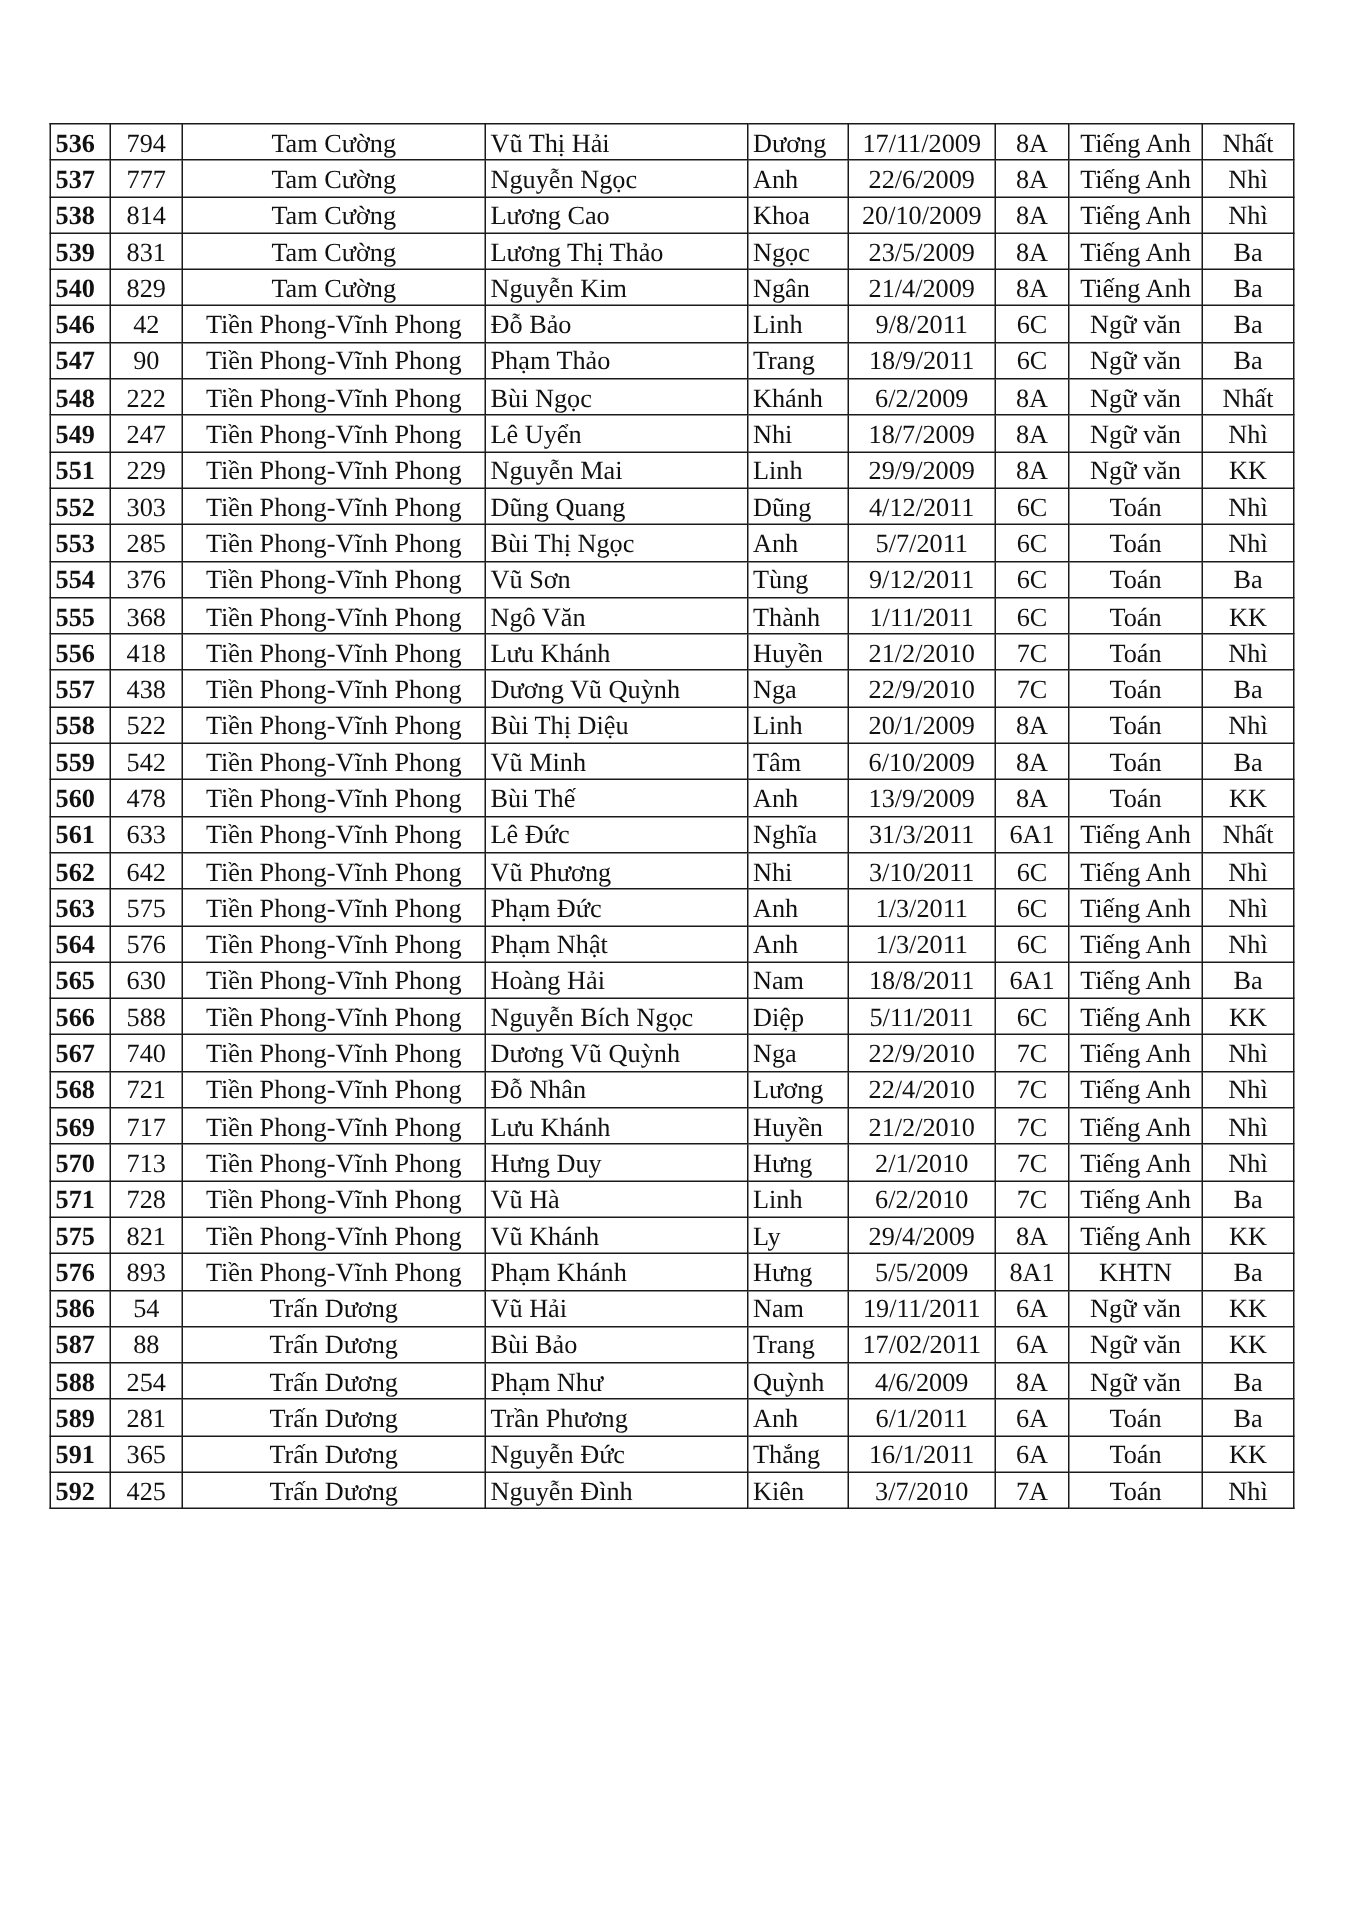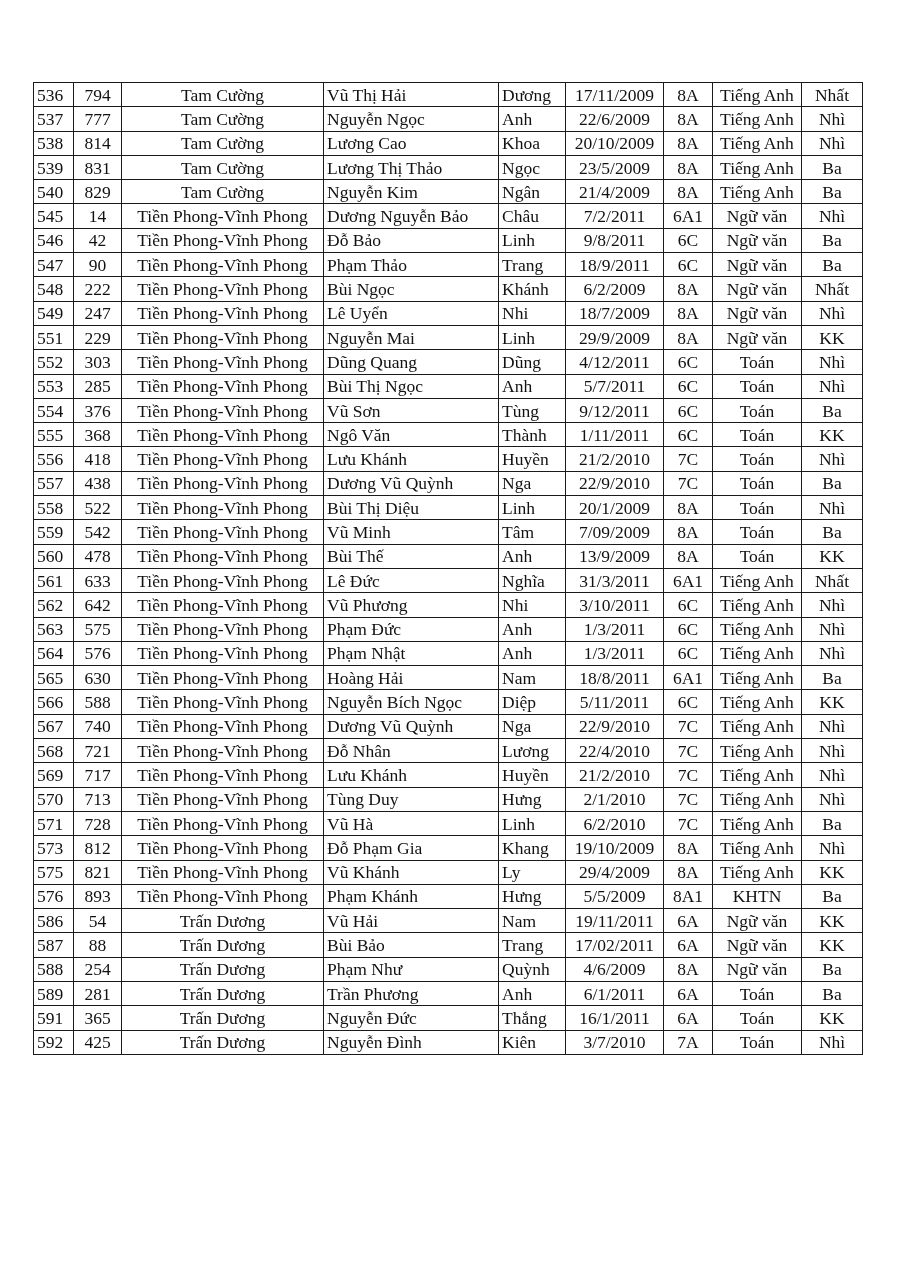--- a/index.html
+++ b/index.html
@@ -17,21 +17,21 @@
   table.results td {
     border: 1.6px solid #1a1a1a;
     height: 23.3px;
     padding: 0 3px;
     white-space: nowrap;
     overflow: hidden;
     line-height: 22px;
   }
   td.c { text-align: center; }
   td.l { text-align: left; padding-left: 2px; }
-  td.stt { text-align: left; padding-left: 4px; }
+  td.stt { text-align: left; padding-left: 4px; font-weight: bold; }
 </style>
 </head>
 <body>
 
 <table class="results">
   <colgroup>
     <col style="width:40px">
     <col style="width:48px">
     <col style="width:202px">
     <col style="width:175px">
@@ -91,31 +91,20 @@
         <td class="c">829</td>
         <td class="c">Tam Cường</td>
         <td class="l">Nguyễn Kim</td>
         <td class="l">Ngân</td>
         <td class="c">21/4/2009</td>
         <td class="c">8A</td>
         <td class="c">Tiếng Anh</td>
         <td class="c">Ba</td>
       </tr>
       <tr>
-        <td class="stt">545</td>
-        <td class="c">14</td>
-        <td class="c">Tiền Phong-Vĩnh Phong</td>
-        <td class="l">Dương Nguyễn Bảo</td>
-        <td class="l">Châu</td>
-        <td class="c">7/2/2011</td>
-        <td class="c">6A1</td>
-        <td class="c">Ngữ văn</td>
-        <td class="c">Nhì</td>
-      </tr>
-      <tr>
         <td class="stt">546</td>
         <td class="c">42</td>
         <td class="c">Tiền Phong-Vĩnh Phong</td>
         <td class="l">Đỗ Bảo</td>
         <td class="l">Linh</td>
         <td class="c">9/8/2011</td>
         <td class="c">6C</td>
         <td class="c">Ngữ văn</td>
         <td class="c">Ba</td>
       </tr>
@@ -239,21 +228,21 @@
         <td class="c">8A</td>
         <td class="c">Toán</td>
         <td class="c">Nhì</td>
       </tr>
       <tr>
         <td class="stt">559</td>
         <td class="c">542</td>
         <td class="c">Tiền Phong-Vĩnh Phong</td>
         <td class="l">Vũ Minh</td>
         <td class="l">Tâm</td>
-        <td class="c">7/09/2009</td>
+        <td class="c">6/10/2009</td>
         <td class="c">8A</td>
         <td class="c">Toán</td>
         <td class="c">Ba</td>
       </tr>
       <tr>
         <td class="stt">560</td>
         <td class="c">478</td>
         <td class="c">Tiền Phong-Vĩnh Phong</td>
         <td class="l">Bùi Thế</td>
         <td class="l">Anh</td>
@@ -358,48 +347,37 @@
         <td class="l">Huyền</td>
         <td class="c">21/2/2010</td>
         <td class="c">7C</td>
         <td class="c">Tiếng Anh</td>
         <td class="c">Nhì</td>
       </tr>
       <tr>
         <td class="stt">570</td>
         <td class="c">713</td>
         <td class="c">Tiền Phong-Vĩnh Phong</td>
-        <td class="l">Tùng Duy</td>
+        <td class="l">Hưng Duy</td>
         <td class="l">Hưng</td>
         <td class="c">2/1/2010</td>
         <td class="c">7C</td>
         <td class="c">Tiếng Anh</td>
         <td class="c">Nhì</td>
       </tr>
       <tr>
         <td class="stt">571</td>
         <td class="c">728</td>
         <td class="c">Tiền Phong-Vĩnh Phong</td>
         <td class="l">Vũ Hà</td>
         <td class="l">Linh</td>
         <td class="c">6/2/2010</td>
         <td class="c">7C</td>
         <td class="c">Tiếng Anh</td>
         <td class="c">Ba</td>
-      </tr>
-      <tr>
-        <td class="stt">573</td>
-        <td class="c">812</td>
-        <td class="c">Tiền Phong-Vĩnh Phong</td>
-        <td class="l">Đỗ Phạm Gia</td>
-        <td class="l">Khang</td>
-        <td class="c">19/10/2009</td>
-        <td class="c">8A</td>
-        <td class="c">Tiếng Anh</td>
-        <td class="c">Nhì</td>
       </tr>
       <tr>
         <td class="stt">575</td>
         <td class="c">821</td>
         <td class="c">Tiền Phong-Vĩnh Phong</td>
         <td class="l">Vũ Khánh</td>
         <td class="l">Ly</td>
         <td class="c">29/4/2009</td>
         <td class="c">8A</td>
         <td class="c">Tiếng Anh</td>

